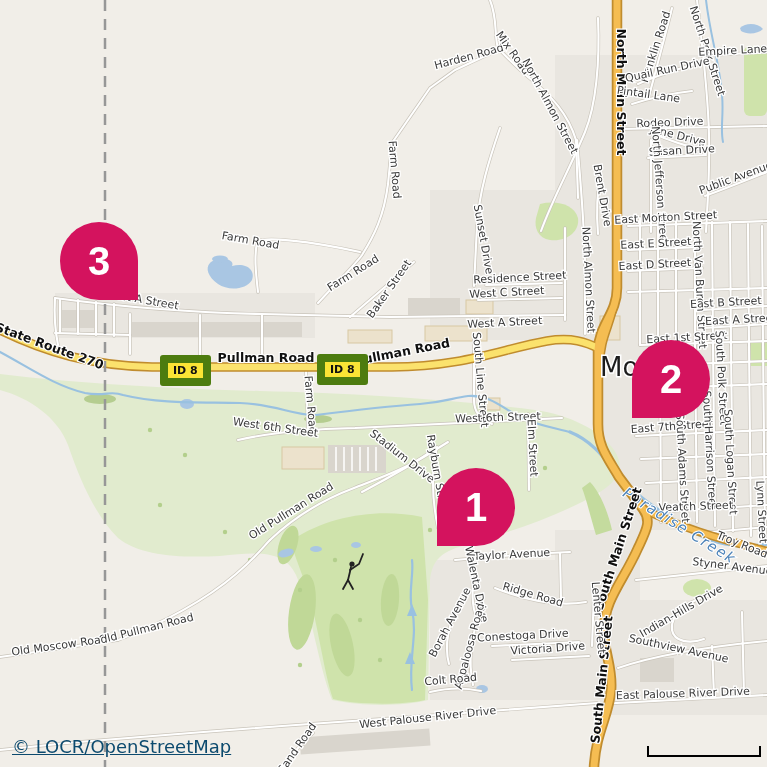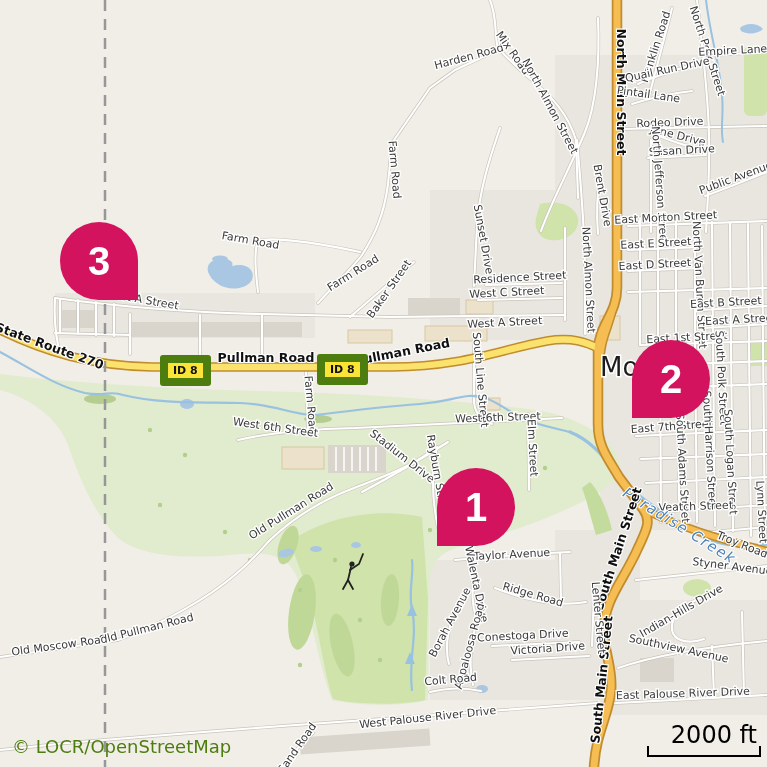--- a/index.html
+++ b/index.html
@@ -25,21 +25,21 @@
           display:flex;align-items:center;justify-content:center;color:#fff;
           font:bold 40px "Liberation Sans",sans-serif;z-index:30;}
   .tip-bl{border-radius:50% 50% 50% 0;}
   .tip-br{border-radius:50% 50% 0 50%;}
   
   .shield{position:absolute;background:#fbe435;border:8px solid #4d7c0f;border-radius:3px;
           font:bold 11px/15px "DejaVu Sans",sans-serif;color:#111;padding:0 5px;height:15px;
           z-index:20;}
   
   .attribution{position:absolute;left:12px;top:736px;font:18px "DejaVu Sans",sans-serif;
-               color:#4d7c0f;z-index:25;}
+               color:#0c4a6e;z-index:25;text-decoration:underline;}
   .scale-label{position:absolute;right:10px;top:721px;font:24px "DejaVu Sans",sans-serif;
                color:#000;z-index:25;}
   .scale-bar{position:absolute;left:647px;top:746px;width:110px;height:9px;
              border-bottom:2px solid #000;border-left:2px solid #000;border-right:2px solid #000;
              z-index:25;}
 </style>
 </head>
 <body>
 
 <div id="map">
@@ -424,15 +424,14 @@
     <span>2</span>
   </div>
   <div class="marker tip-bl" style="left:437px;top:468px">
     <span>1</span>
   </div>
 
   <div class="shield" style="left:160px;top:355px">ID 8</div>
   <div class="shield" style="left:317px;top:354px">ID 8</div>
 
   <div class="attribution">© LOCR/OpenStreetMap</div>
-  <div class="scale-label">2000 ft</div>
   <div class="scale-bar"></div>
 </div>
 
 </body></html>

